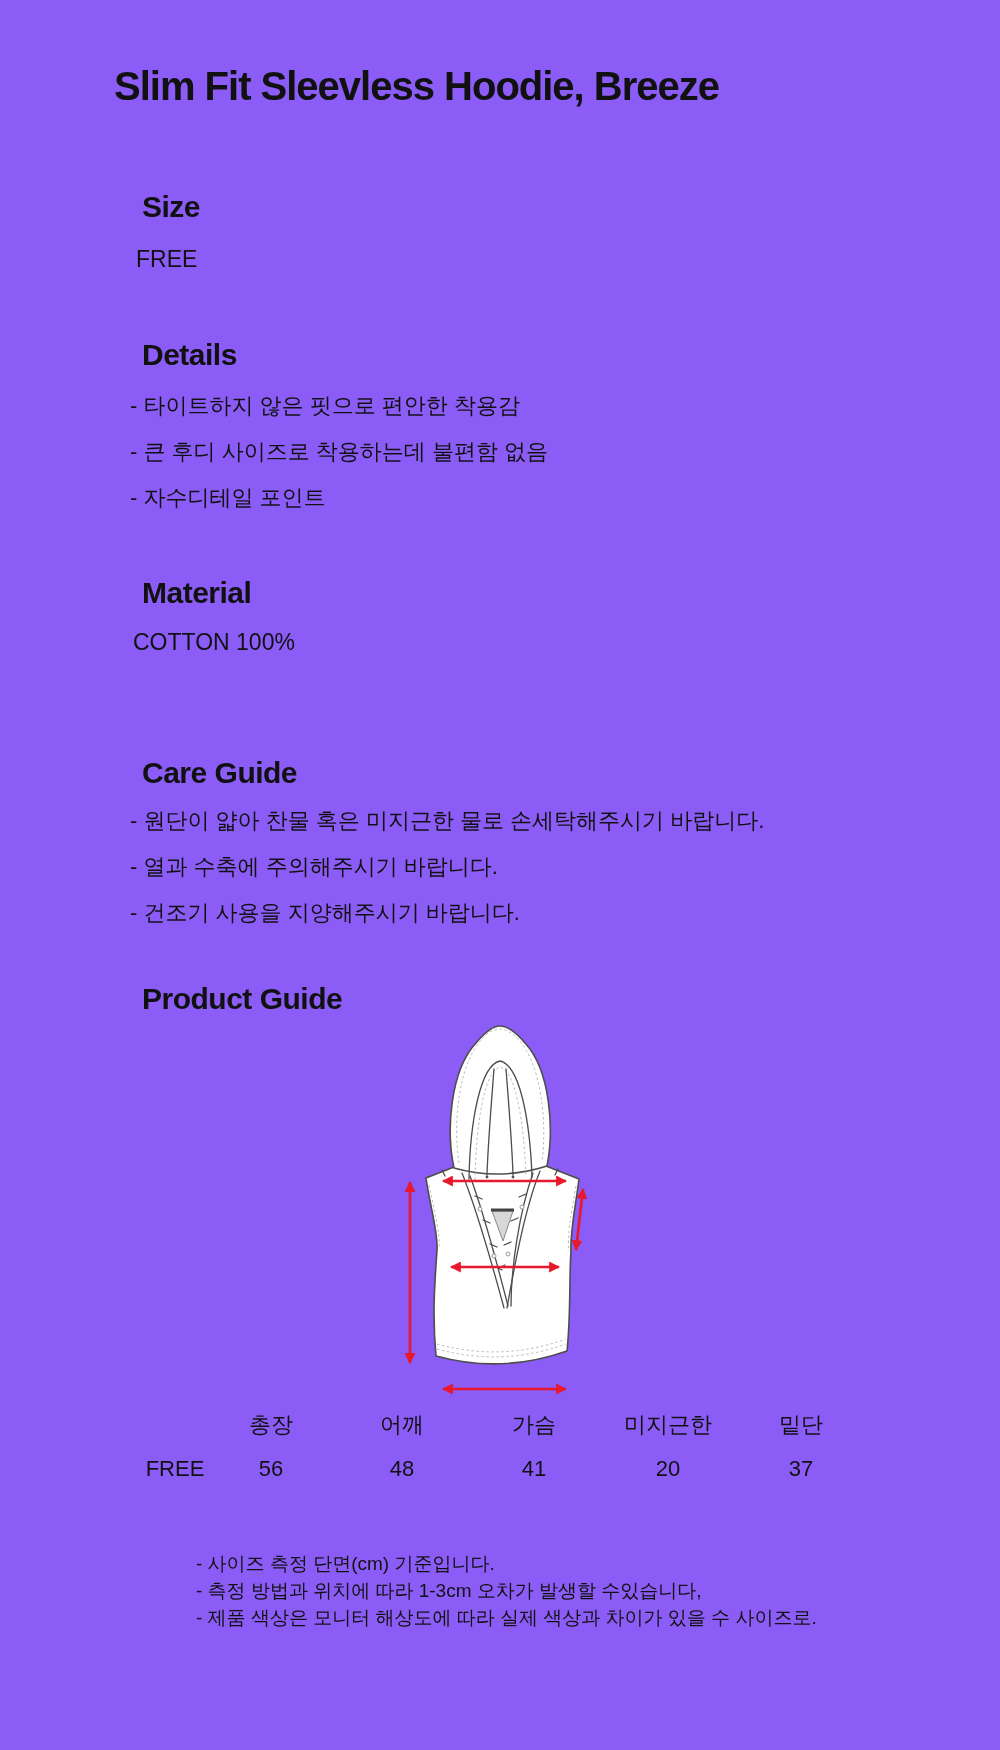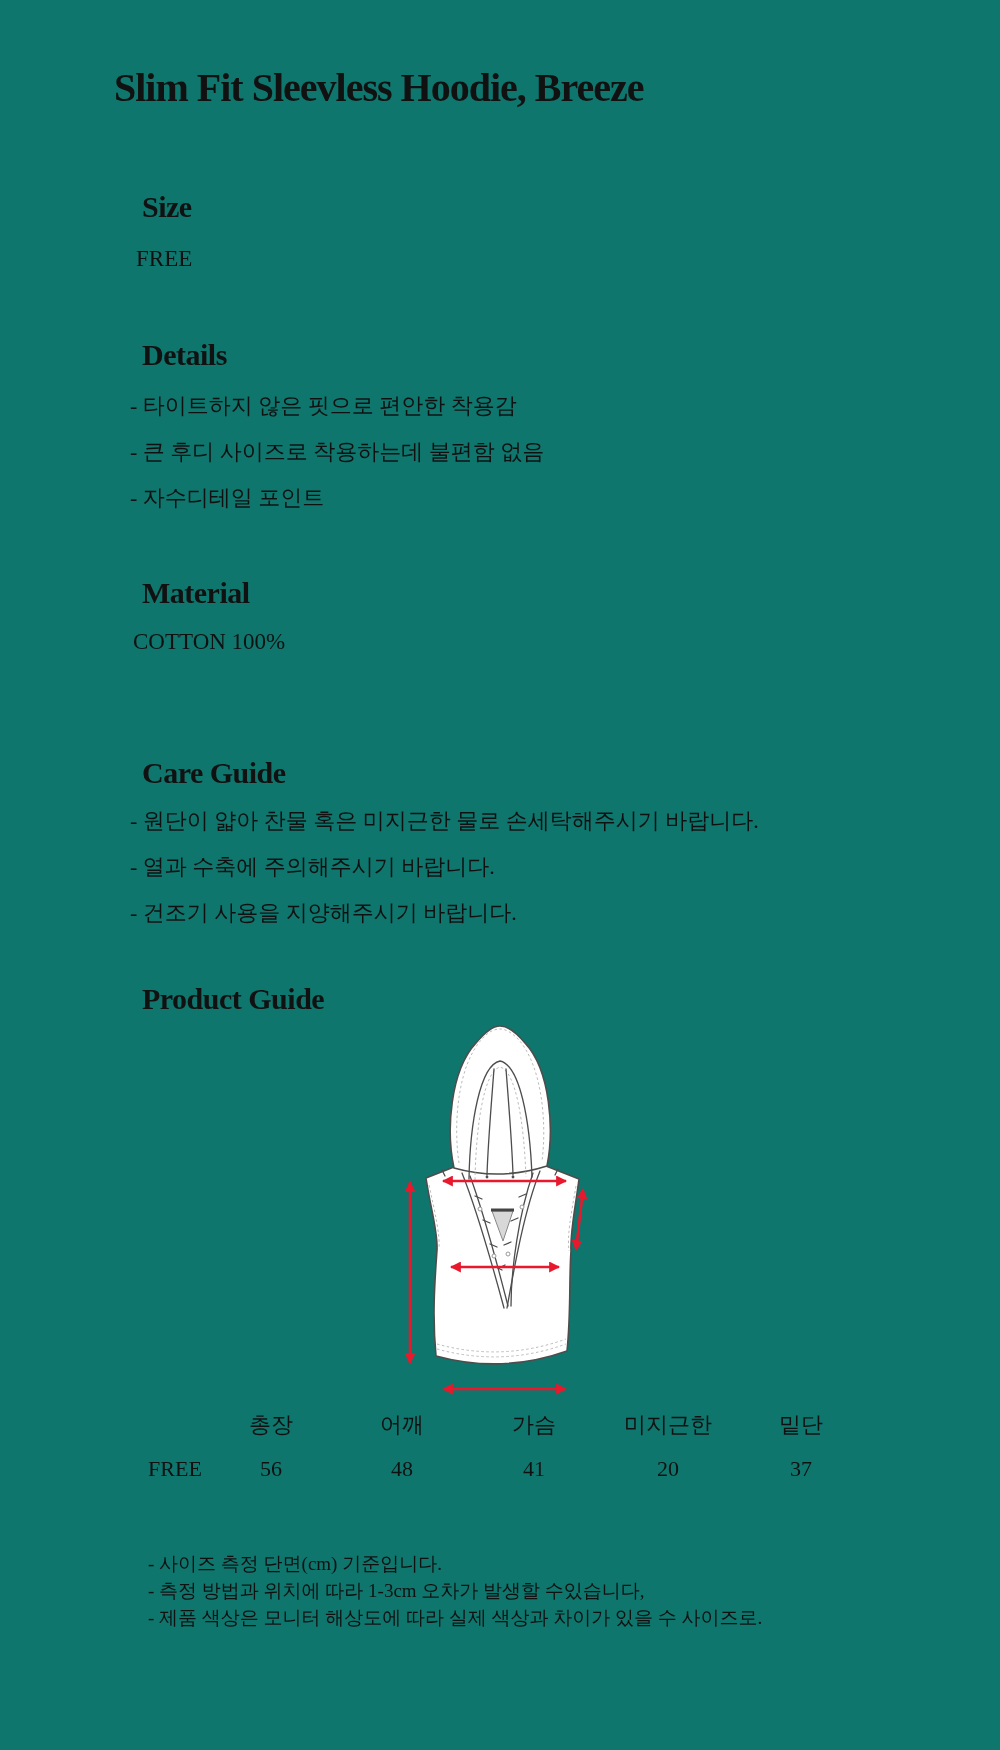--- a/index.html
+++ b/index.html
@@ -1,18 +1,18 @@
 <!DOCTYPE html>
 <html><head>
 <meta charset="utf-8">
 <style>
   html,body{margin:0;padding:0;background:#ffffff;}
   .page{
-    position:relative;width:1000px;height:1750px;background:#0f766e;
-    font-family:Liberation Serif, serif;color:#111111;overflow:hidden;
+    position:relative;width:1000px;height:1750px;background:#8b5cf6;
+    font-family:Liberation Sans, sans-serif;color:#111111;overflow:hidden;
   }
   .title{
     position:absolute;left:114px;top:64px;font-size:40px;font-weight:bold;
     letter-spacing:-1px;white-space:nowrap;
   }
   .h2{
     position:absolute;left:142px;font-size:30px;font-weight:bold;letter-spacing:-0.5px;
     white-space:nowrap;
   }
   .h2.size{top:190px;}
@@ -28,21 +28,21 @@
   .details-list{top:391px;}
   .care-list{top:806px;}
   .diagram-wrap{position:absolute;left:390px;top:1013px;width:220px;height:392px;}
   .cell{
     position:absolute;width:120px;text-align:center;font-size:22px;white-space:nowrap;
   }
   .thead{top:1410px;}
   .tvals{top:1456px;}
   .c0{left:115px;} .c1{left:211px;} .c2{left:342px;} .c3{left:474px;} .c4{left:608px;} .c5{left:741px;}
   .notes{position:absolute;left:148px;top:1550px;font-size:19px;line-height:27px;}
-  .notes .note{white-space:nowrap;}
+  .notes .note{white-space:nowrap;margin-left:48px;}
   .sketch-outline{fill:#ffffff;stroke:#4d4d4d;stroke-width:1.6;stroke-linejoin:round;}
   .sketch-line{fill:none;stroke:#4d4d4d;stroke-width:1.3;stroke-linecap:round;}
   .sketch-seam{fill:none;stroke:#bbbbbb;stroke-width:1;stroke-dasharray:2.5,2.5;}
   .sketch-arrow{stroke:#e8192d;stroke-width:2.6;}
 </style>
 </head>
 <body>
 
 <div class="page">
 

